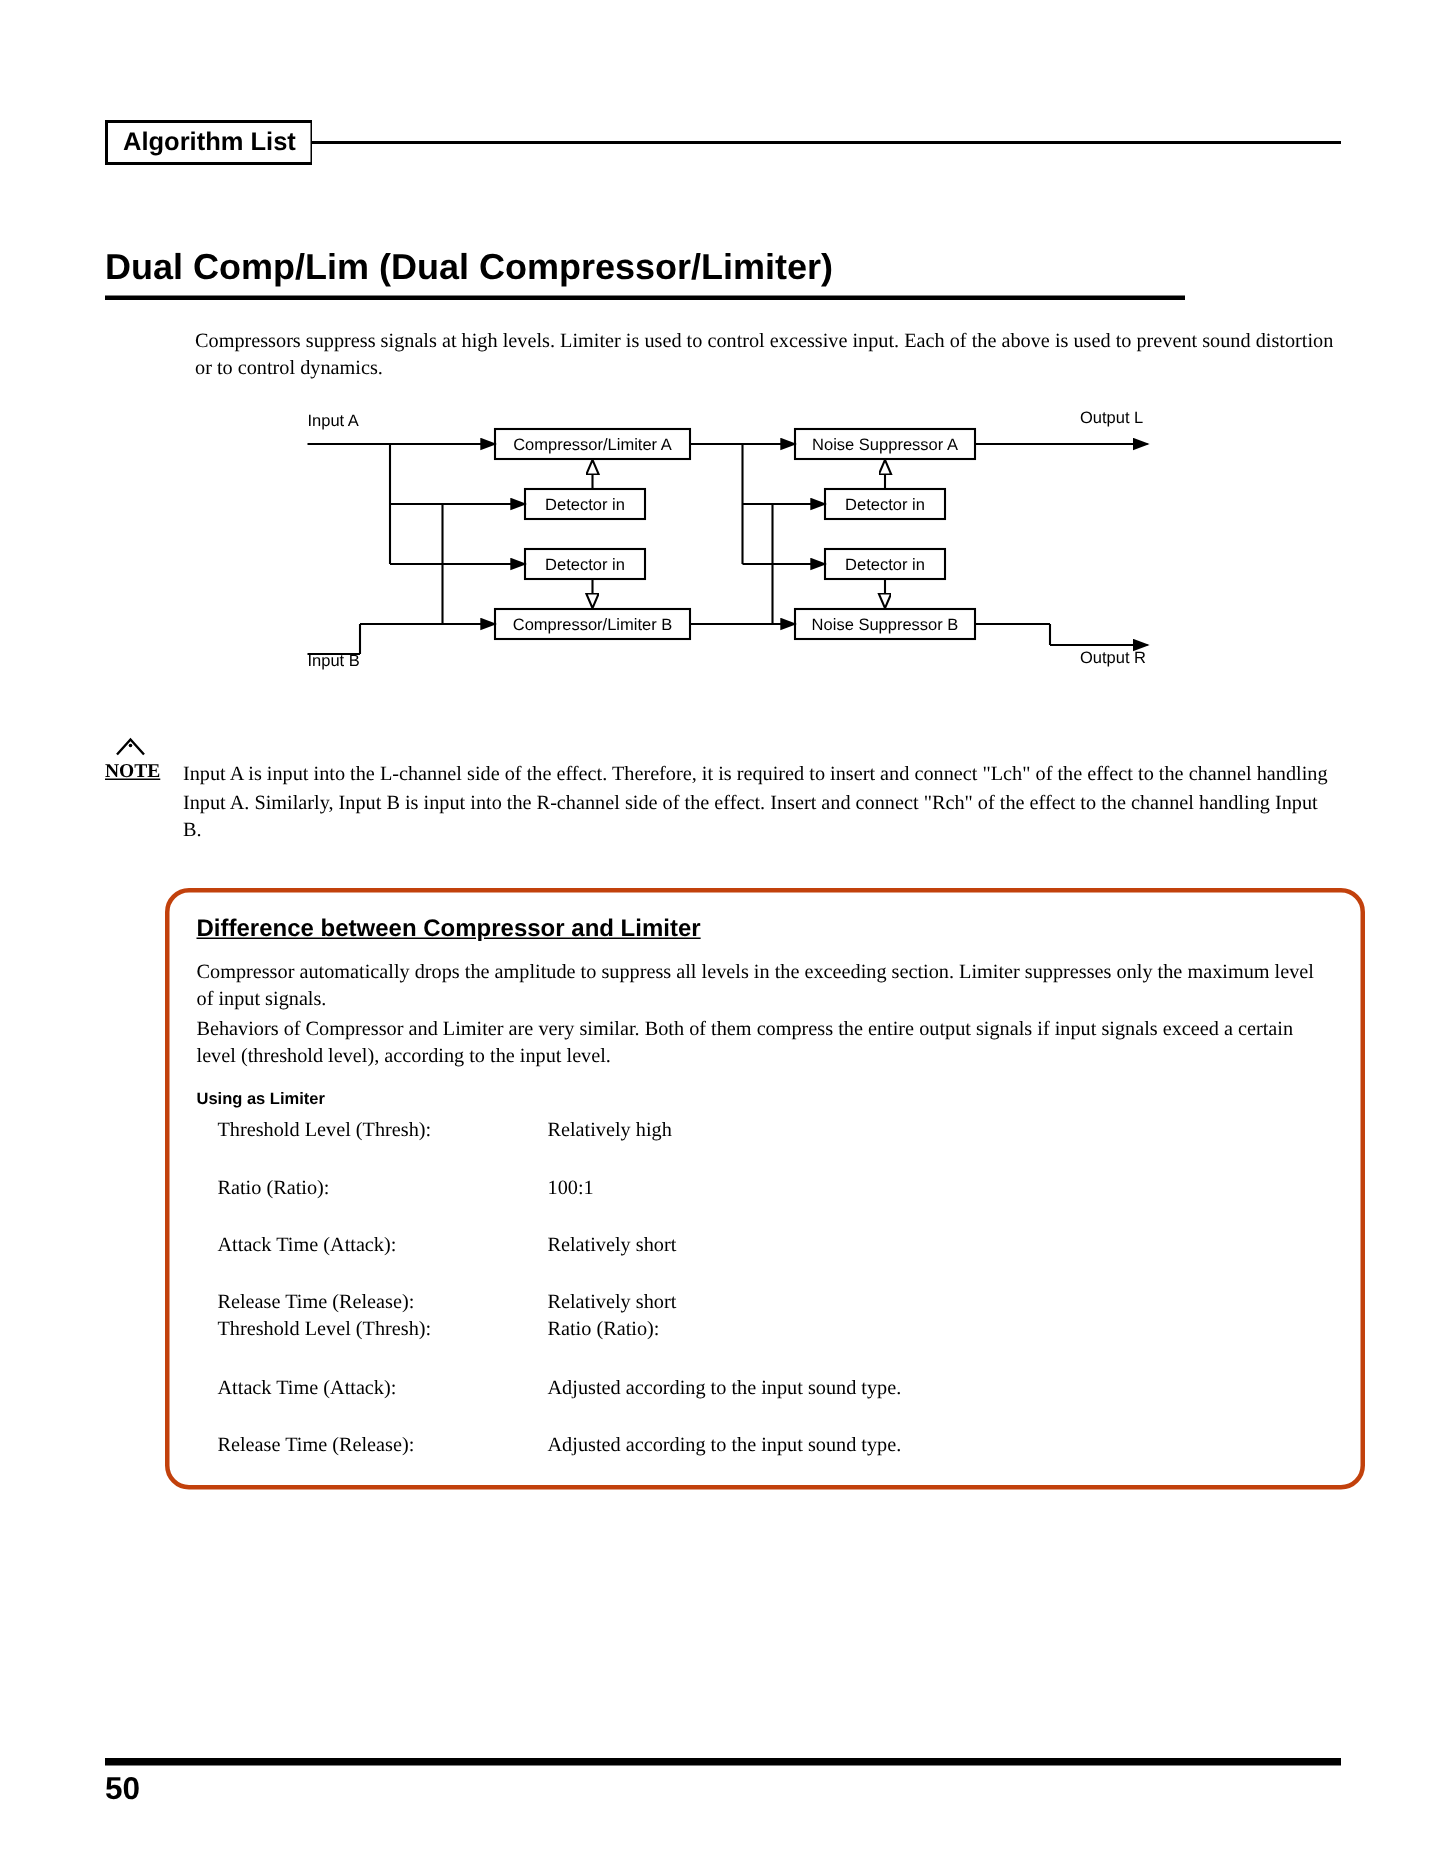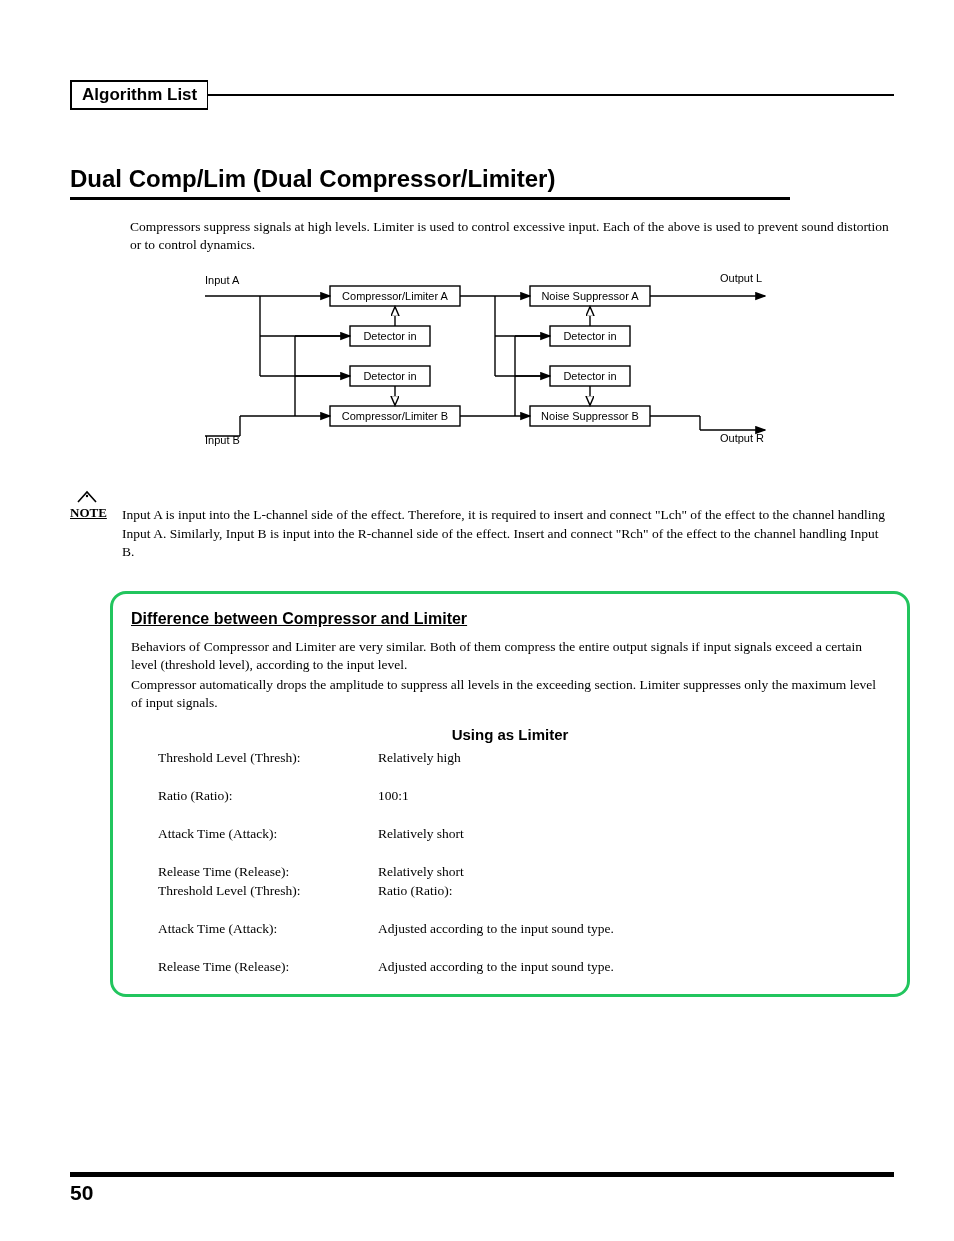--- a/index.html
+++ b/index.html
@@ -73,51 +73,50 @@
     text-decoration: underline;
     margin-top: 4px;
   }
   .note-text {
     font-size: 13.5px;
     line-height: 1.35;
     width: 765px;
     margin-top: 20px;
   }
   .callout {
-    border: 3px solid #22c55e;
+    border: 3px solid #c2410c;
     border-radius: 16px;
     margin-left: 40px;
     width: 800px;
     padding: 14px 18px 18px 18px;
     font-size: 13.5px;
     line-height: 1.35;
   }
   .callout h3 {
     font-family: Arial, Helvetica, sans-serif;
     font-weight: bold;
     text-decoration: underline;
     font-size: 16px;
     margin: 0 0 8px 0;
   }
   .callout .sub {
     font-family: Arial, Helvetica, sans-serif;
     font-weight: bold;
-    font-size: 15px;
+    font-size: 11px;
     margin: 12px 0 4px 0;
-    text-align: center;
   }
   .callout .para {
     margin-bottom: 2px;
   }
   .plist {
     display: grid;
     grid-template-columns: 200px 1fr;
     column-gap: 8px;
     row-gap: 1px;
-    margin-left: 27px;
+    margin-left: 14px;
     font-size: 13.5px;
     gap: 20px;
   }
   .page-num {
     position: absolute;
     bottom: 36px;
     left: 70px;
     font-family: Arial, Helvetica, sans-serif;
     font-weight: 800;
     font-size: 21px;
@@ -242,22 +241,22 @@
         <path d="M6,12 L15,2 L24,12" stroke="#000" stroke-width="1.6" fill="none"></path>
         <circle cx="15" cy="6" r="1.2" fill="#000"></circle>
       </svg>
       <span>NOTE</span>
     </div>
     <div class="note-text">Input A is input into the L-channel side of the effect. Therefore, it is required to insert and connect "Lch" of the effect to the channel handling Input A. Similarly, Input B is input into the R-channel side of the effect. Insert and connect "Rch" of the effect to the channel handling Input B.</div>
   </div>
 
   <div class="callout">
     <h3>Difference between Compressor and Limiter</h3>
+    <div class="para">Compressor automatically drops the amplitude to suppress all levels in the exceeding section. Limiter suppresses only the maximum level of input signals.</div>
     <div class="para">Behaviors of Compressor and Limiter are very similar. Both of them compress the entire output signals if input signals exceed a certain level (threshold level), according to the input level.</div>
-    <div class="para">Compressor automatically drops the amplitude to suppress all levels in the exceeding section. Limiter suppresses only the maximum level of input signals.</div>
 
     <div class="sub">Using as Limiter</div>
     <div class="plist">
       <div>Threshold Level (Thresh):</div>
         <div>Relatively high</div>
       <div>Ratio (Ratio):</div>
         <div>100:1</div>
       <div>Attack Time (Attack):</div>
         <div>Relatively short</div>
       <div>Release Time (Release):</div>

